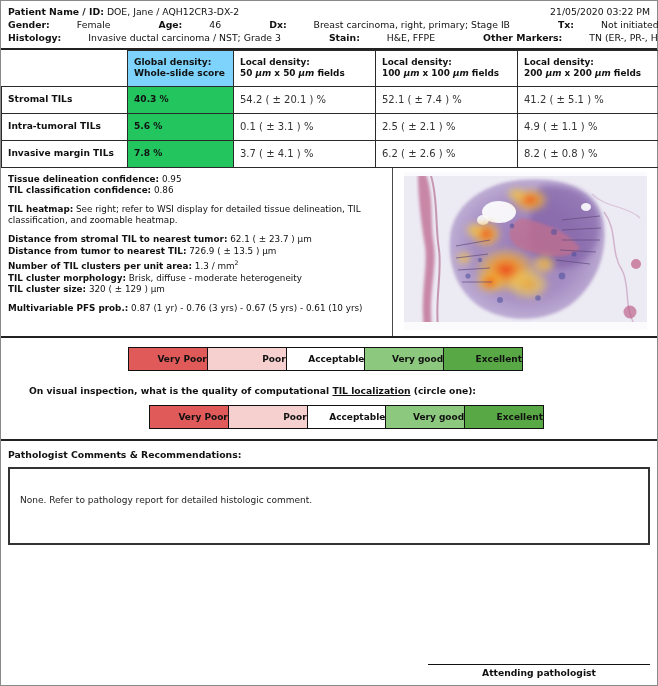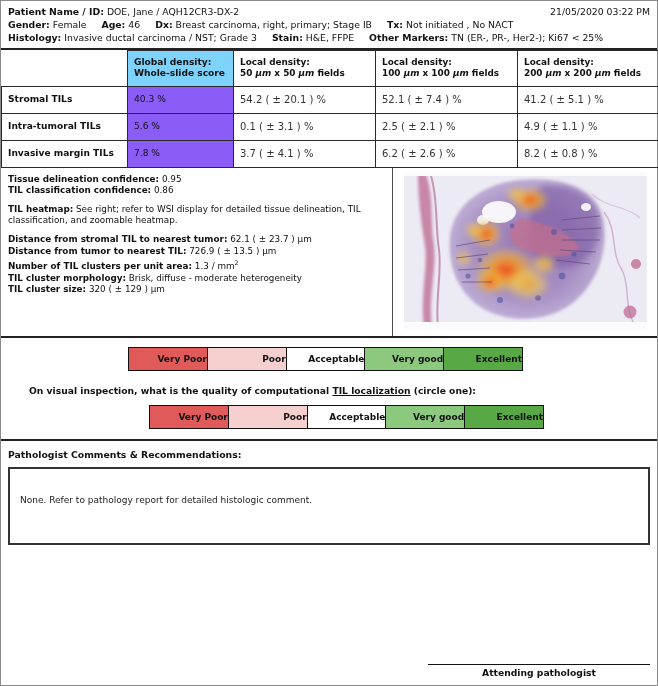--- a/index.html
+++ b/index.html
@@ -19,21 +19,21 @@
     background: #fff;
   }
 
   
   .header {
     padding: 4px 7px 3px 7px;
     border-bottom: 2px solid #222;
     font-size: 9.3px;
     line-height: 13.2px;
   }
-  .hdr-row { display: flex; align-items: center; white-space: nowrap; }
+  .hdr-row { display: flex; align-items: center; white-space: nowrap; gap: 24px; }
   .hdr-row.first { justify-content: space-between; }
   .hdr-left { display: flex; align-items: baseline; }
   .lbl { font-weight: bold; }
   .val { font-weight: normal; margin-left: 3px; }
   .gap { display: inline-block; width: 15px; }
   .timestamp { font-weight: normal; font-size: 9.3px; }
 
   
   table.tils {
     width: 100%;
@@ -51,21 +51,21 @@
   table.tils thead th {
     font-weight: bold;
     height: 36px;
     vertical-align: middle;
   }
   table.tils th.corner { border-left: none; border-top: none; }
   .col-row  { width: 126px; }
   .col-glob { width: 106px; }
   .col-loc  { width: 142px; }
   .rowhead { font-weight: bold; font-size: 9.1px; }
-  .globalcell { background: #8b5cf6; font-weight: normal; font-size: 9.1px; }
+  .globalcell { background: #22c55e; font-weight: bold; font-size: 9.1px; }
   th.globalcell { background: #7dd3fc; }
   td.loccell { color: #333; font-size: 10px; }
   .unit { font-style: italic; }
   table.tils tbody tr { height: 27px; }
 
   
   .mid {
     display: flex;
     border-bottom: 2px solid #222;
     height: 170px;
@@ -267,20 +267,24 @@
       </p>
       <p>
         <span class="lbl">TIL cluster morphology:</span>
         <span>Brisk, diffuse - moderate heterogeneity</span>
       </p>
       <p>
         <span class="lbl">TIL cluster size:</span>
         <span>320 ( ± 129 ) μm</span>
       </p>
       <div class="spacer"></div>
+      <p>
+        <span class="lbl">Multivariable PFS prob.:</span>
+        <span>0.87 (1 yr) - 0.76 (3 yrs) - 0.67 (5 yrs) - 0.61 (10 yrs)</span>
+      </p>
     </div>
 
     <div class="imgwrap">
       <div class="slide">
         <svg viewBox="0 0 243 158" preserveAspectRatio="none">
           <defs>
             <radialGradient id="tis" cx="50%" cy="50%" r="62%">
               <stop offset="0%" stop-color="#8d6aae"></stop>
               <stop offset="55%" stop-color="#9d82bd"></stop>
               <stop offset="100%" stop-color="#c9bcdd"></stop>

